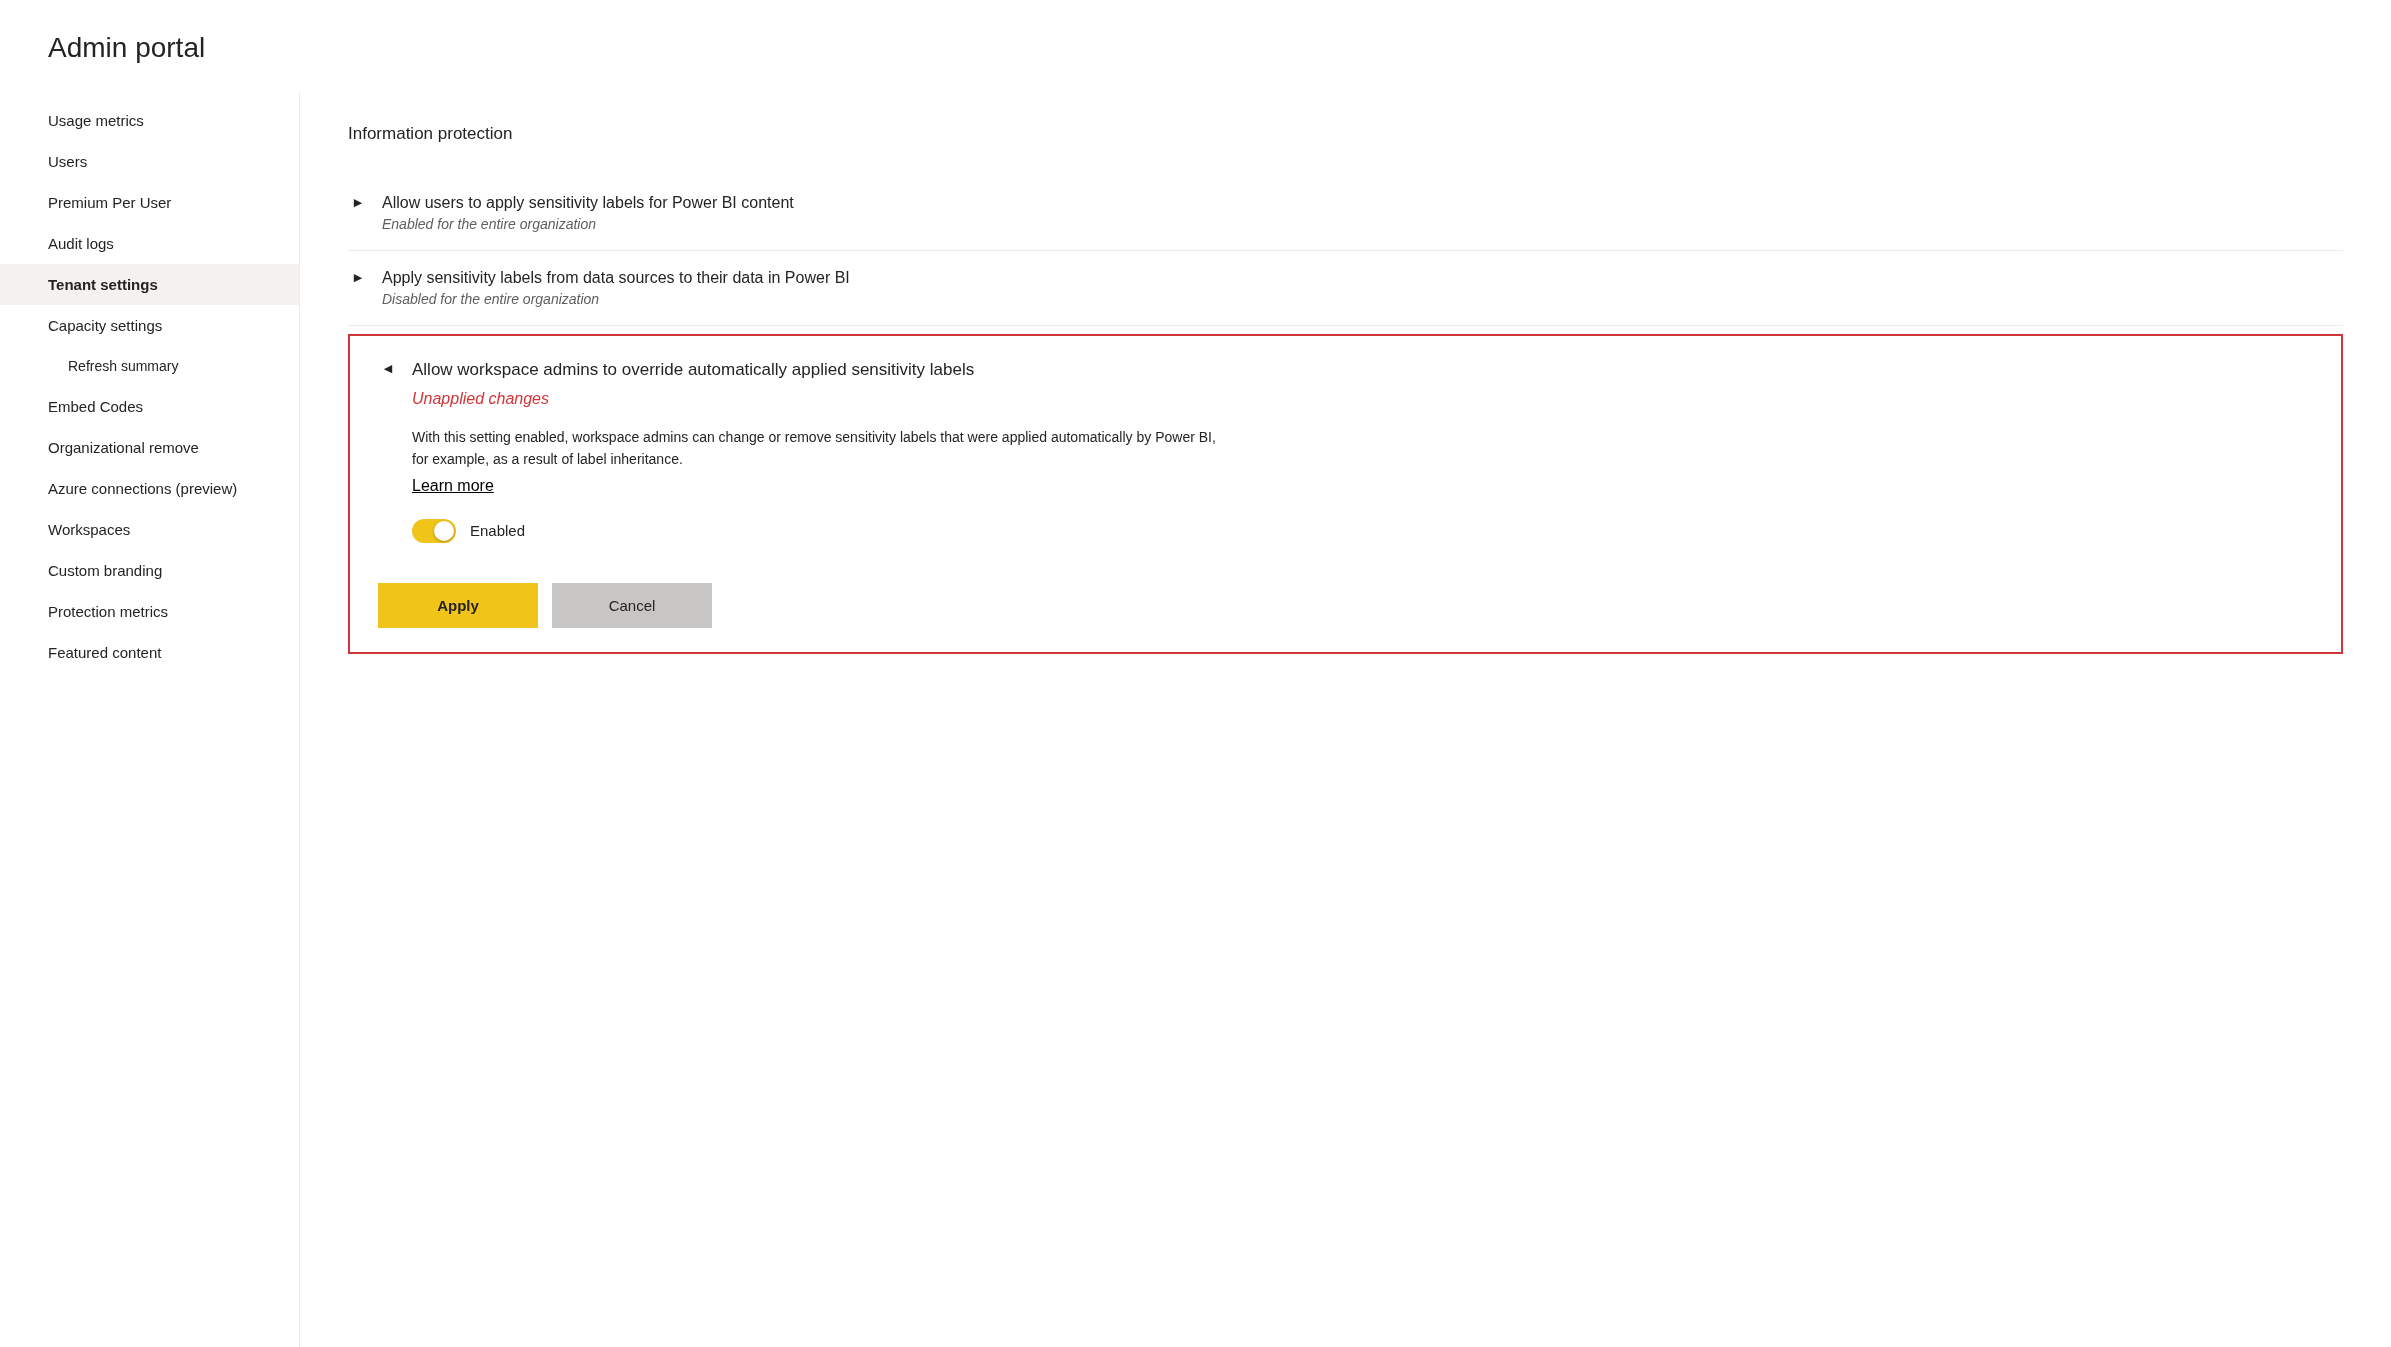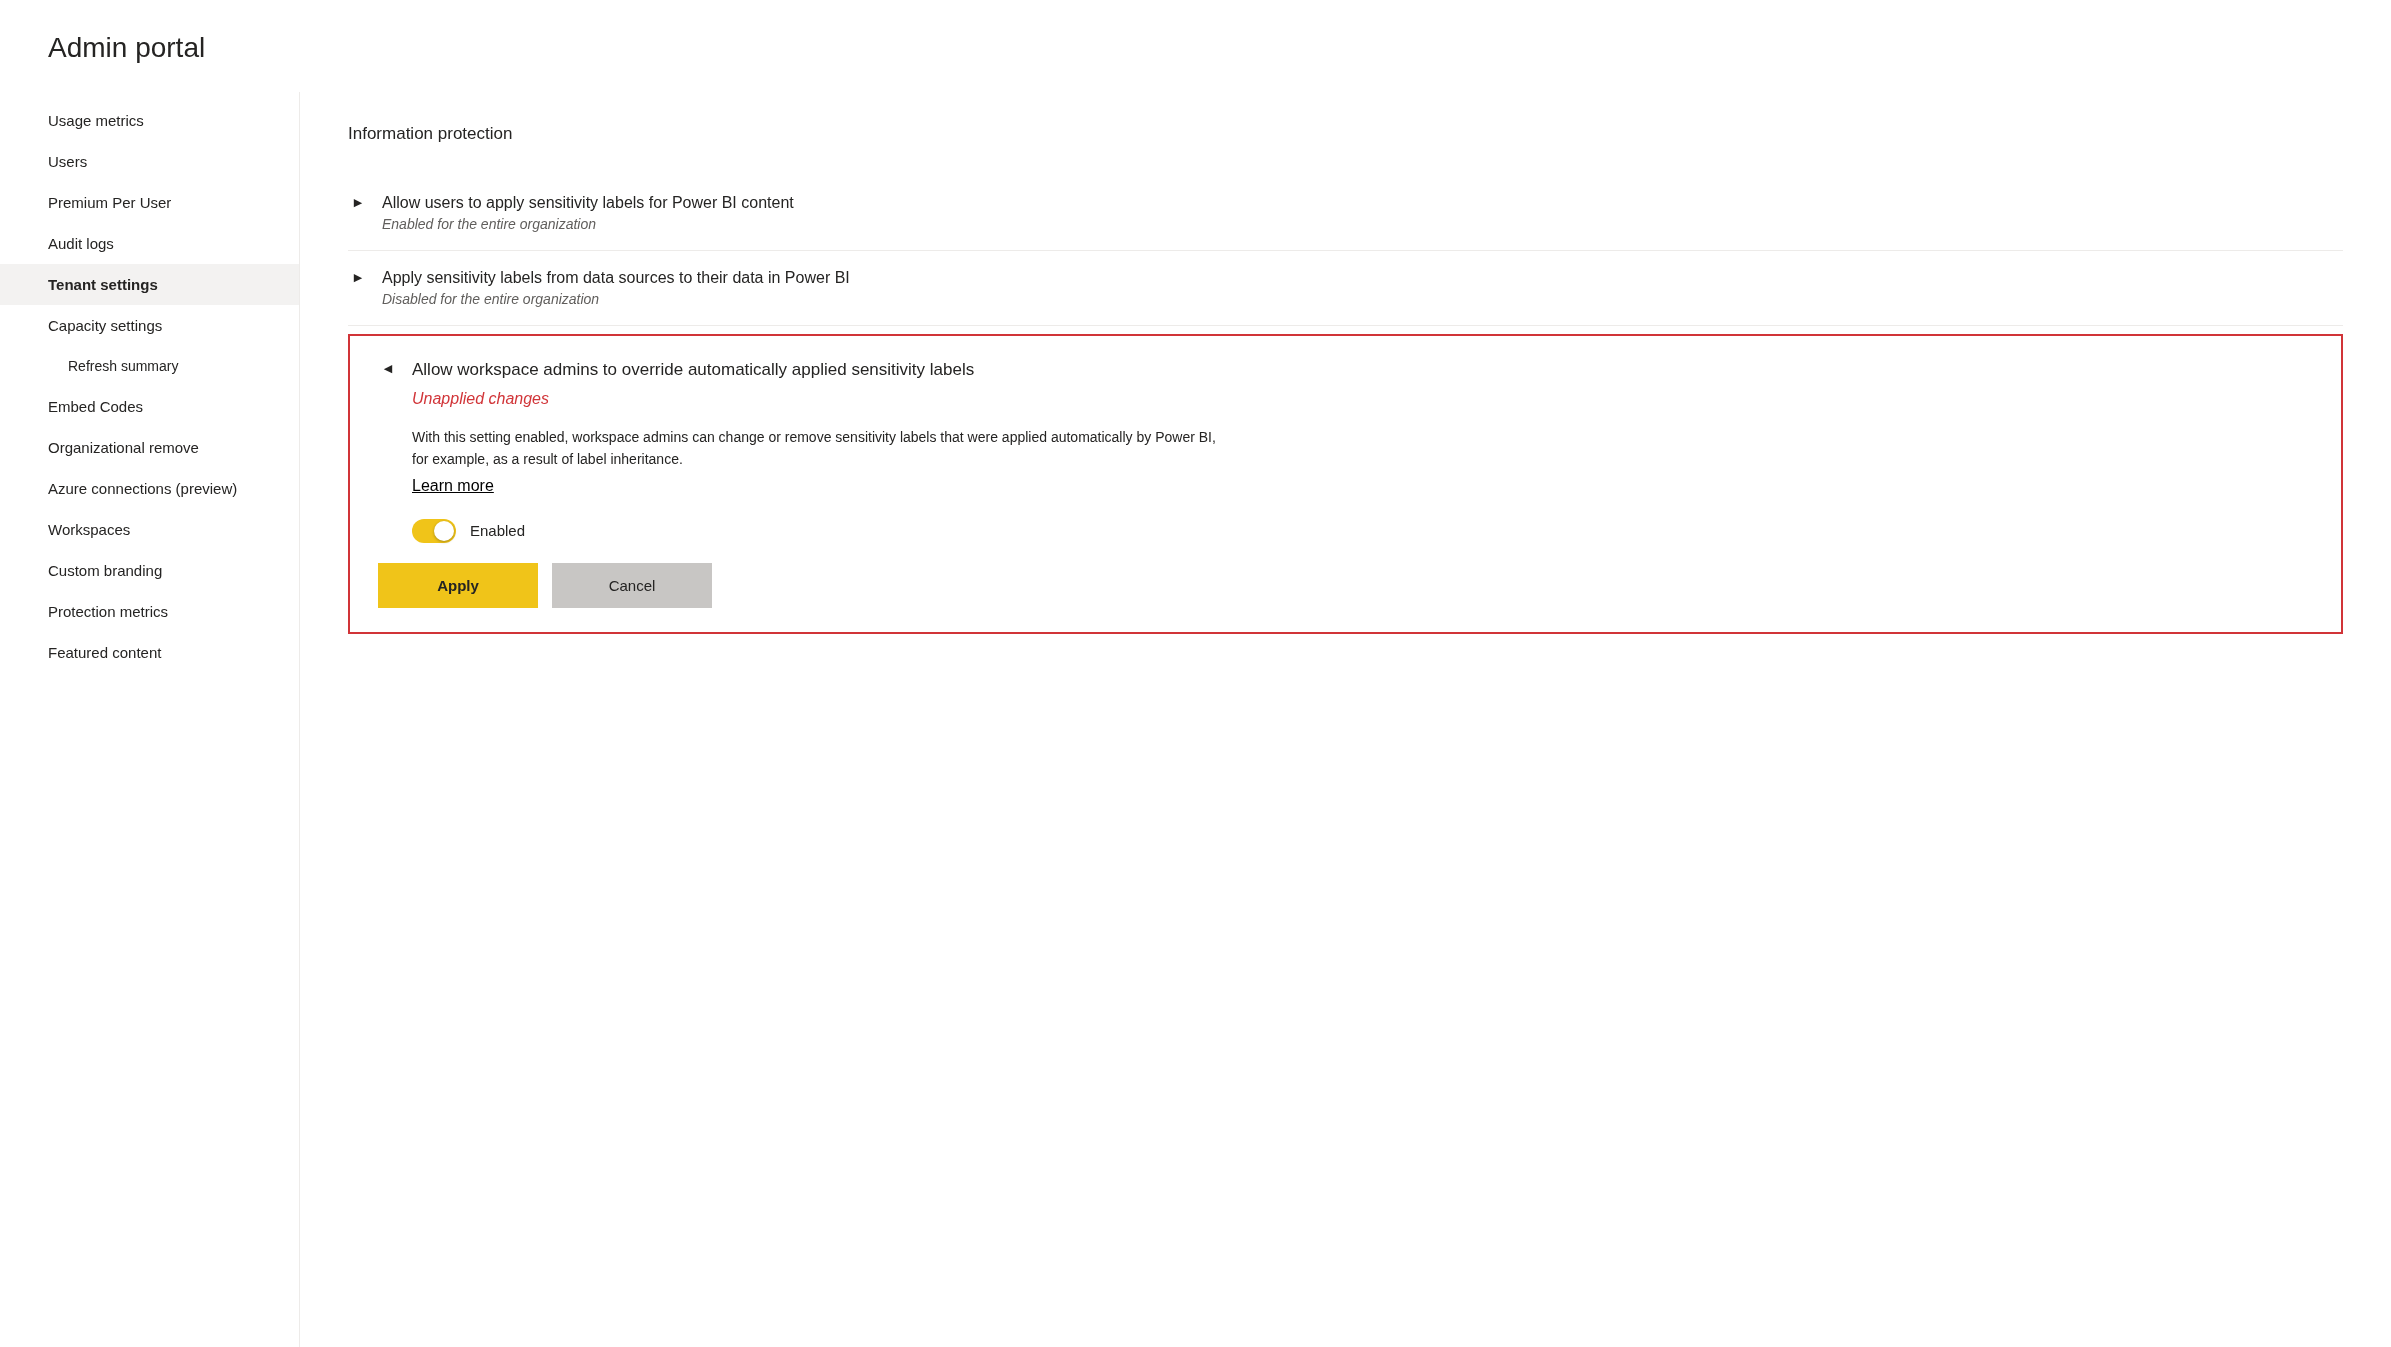--- a/index.html
+++ b/index.html
@@ -167,21 +167,21 @@
       cursor: pointer;
       display: inline-block;
       margin-bottom: 24px;
     }
 
     
     .toggle-row {
       display: flex;
       align-items: center;
       gap: 14px;
-      margin-bottom: 20px;
+      margin-bottom: 40px;
     }
 
     .toggle-switch {
       width: 44px;
       height: 24px;
       background: #f0c419;
       border-radius: 12px;
       position: relative;
       cursor: pointer;
       flex-shrink: 0;

